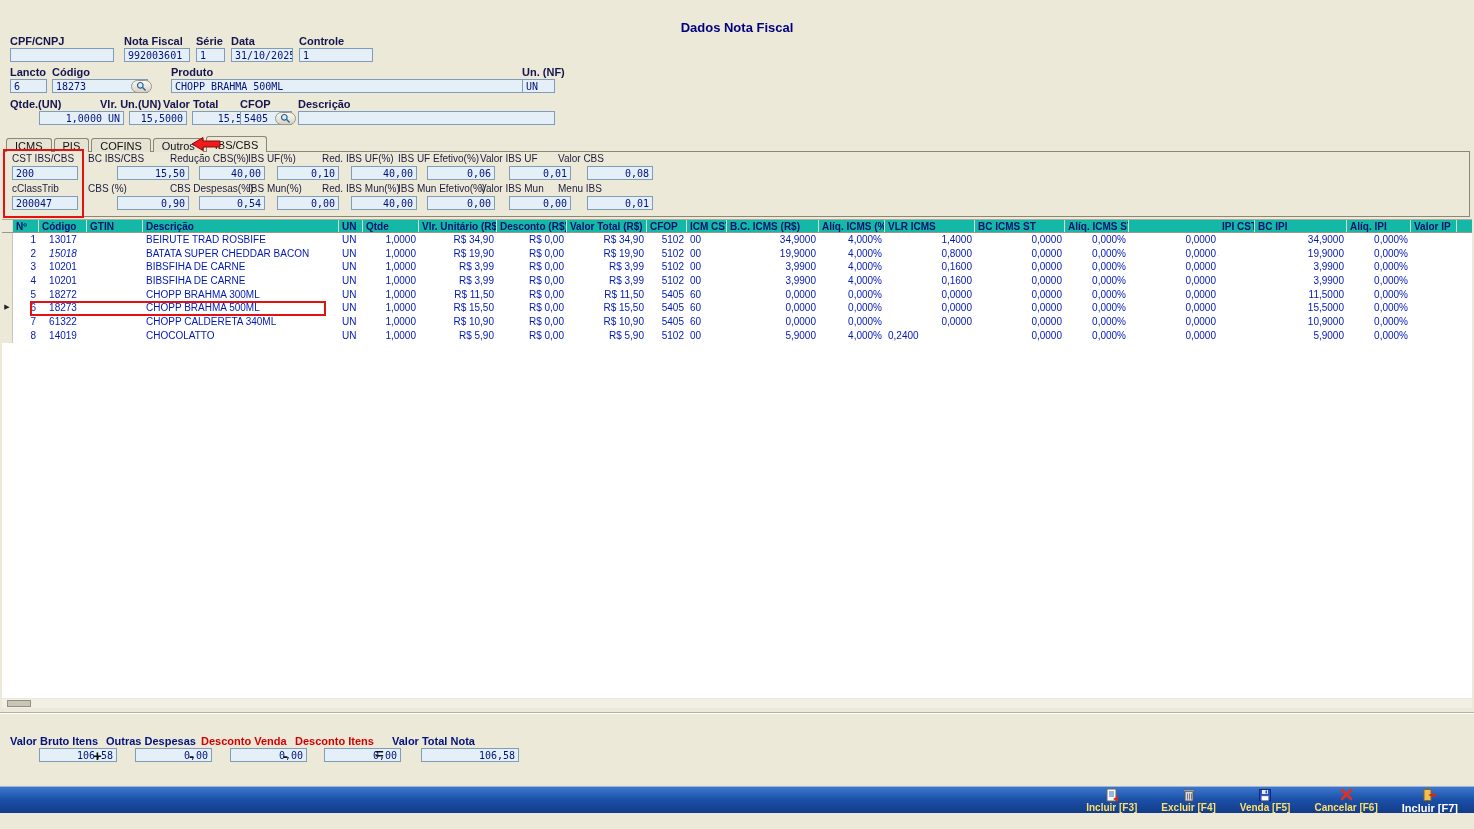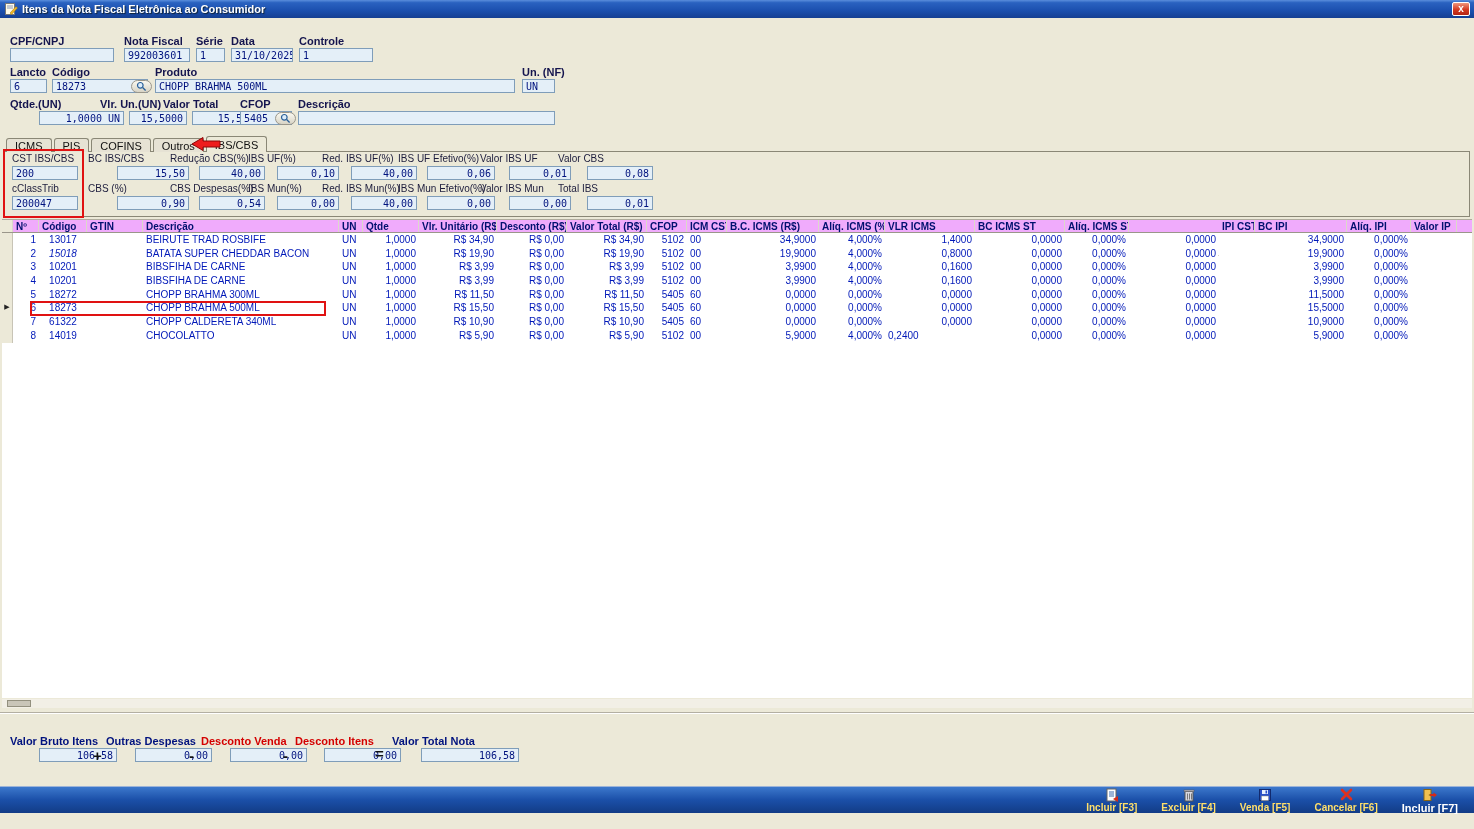--- a/index.html
+++ b/index.html
@@ -39,21 +39,21 @@
   .tab { height:14px; padding:1px 8px 0; font-size:11px; color:#111;
     background:#e6e2d4; border:1px solid #8a8776; border-bottom:none;
     border-radius:3px 3px 0 0; margin-right:2px; cursor:pointer; white-space:nowrap; }
   .tab.active { height:16px; padding-top:2px; background:#ece9d8; position:relative; z-index:3; }
   .tabpanel { position:absolute; left:4px; top:151px; width:1466px; height:66px;
     border:1px solid #8a8776; }
 
   
   .grid { position:absolute; left:2px; top:219px; width:1470px; height:479px;
     background:#fff; font-size:10px; }
-  .grid-header { display:flex; height:14px; background:#f0abfc;
+  .grid-header { display:flex; height:14px; background:#14b8a6;
     border-top:1px solid #b0ac9e; border-bottom:1px solid #9a968a;
     color:#00106e; font-weight:bold; }
   .gcell { padding:1px 3px 0; white-space:nowrap; overflow:hidden; flex:0 0 auto; }
   .grid-header .gcell { border-right:1px solid #dcd8ca; text-align:left; }
   .gutter { width:11px; background:#ece9d8; border-right:1px solid #c8c4b6;
     font-size:7px; color:#222; text-align:center; padding:2px 0 0; }
   .grid-row { display:flex; height:13.7px; color:#0018b8; }
 
   
   .hscroll { position:absolute; left:2px; top:699px; width:1470px; height:9px; background:#f2efe6; }
@@ -89,33 +89,22 @@
   .anno { position:absolute; border:2px solid #e01212; z-index:10; pointer-events:none; }
   .anno-fields { left:3px; top:149px; width:81px; height:69px; }
   .anno-row { left:30px; top:301px; width:296px; height:15px; }
   .anno-arrow { position:absolute; left:191px; top:136px; z-index:11; pointer-events:none; }
 </style>
 </head>
 <body>
 
 <div class="window">
 
-  <div class="titlebar">
-    <span class="title-icon">
-      <svg width="14" height="14" viewBox="0 0 14 14">
-        <rect x="1.5" y="1.5" width="9" height="11" fill="#fffbe8" stroke="#777"></rect>
-        <line x1="3" y1="4" x2="9" y2="4" stroke="#8899bb"></line>
-        <line x1="3" y1="6" x2="9" y2="6" stroke="#8899bb"></line>
-        <polygon points="6,11 12,4.5 13.5,6 7.5,12.5" fill="#f2b824" stroke="#9a7410" stroke-width="0.5"></polygon>
-      </svg>
-    </span>
-    <span class="title-text">Itens da Nota Fiscal Eletrônica ao Consumidor</span>
-    <span class="close-btn">x</span>
-  </div>
-
+
+  <div class="page-title">Dados Nota Fiscal</div>
 
   <div class="fld" style="left:10px;top:36px;width:104px">
     <div class="lbl">CPF/CNPJ</div>
     <div class="box"></div>
   </div>
   <div class="fld" style="left:124px;top:36px;width:66px">
     <div class="lbl">Nota Fiscal</div>
     <div class="box">992003601</div>
   </div>
   <div class="fld" style="left:196px;top:36px;width:29px">
@@ -138,21 +127,21 @@
   <div class="fld" style="left:52px;top:67px;width:96px">
     <div class="lbl">Código</div>
     <div class="box">18273</div>
     <span class="lookup">
       <svg width="11" height="11" viewBox="0 0 11 11">
         <circle cx="4.3" cy="4.3" r="2.8" fill="#dcecfa" stroke="#2a6099" stroke-width="1.2"></circle>
         <line x1="6.6" y1="6.6" x2="9.6" y2="9.6" stroke="#2a6099" stroke-width="1.4"></line>
       </svg>
     </span>
   </div>
-  <div class="fld" style="left:155px;top:67px;width:360px">
+  <div class="fld" style="left:171px;top:67px;width:360px">
     <div class="lbl">Produto</div>
     <div class="box">CHOPP BRAHMA 500ML</div>
   </div>
   <div class="fld" style="left:522px;top:67px;width:33px">
     <div class="lbl">Un. (NF)</div>
     <div class="box">UN</div>
   </div>
 
   <div class="fld" style="left:10px;top:99px;width:85px">
     <div class="lbl">Qtde.(UN)</div>
@@ -245,21 +234,21 @@
   </div>
   <div class="fld sm" style="left:398px;top:184px;width:68px">
     <div class="lbl">IBS Mun Efetivo(%)</div>
     <div class="box r">0,00</div>
   </div>
   <div class="fld sm" style="left:480px;top:184px;width:62px">
     <div class="lbl">Valor IBS Mun</div>
     <div class="box r">0,00</div>
   </div>
   <div class="fld sm" style="left:558px;top:184px;width:66px">
-    <div class="lbl">Total IBS</div>
+    <div class="lbl">Menu IBS</div>
     <div class="box r">0,01</div>
   </div>
 
   <div class="grid">
     <div class="grid-header" id="grid-header">
         <div class="gcell gutter"></div>
         <div class="gcell" style="width: 26px;">Nº</div>
         <div class="gcell" style="width: 48px;">Código</div>
         <div class="gcell" style="width: 56px;">GTIN</div>
         <div class="gcell" style="width: 196px;">Descrição</div>

